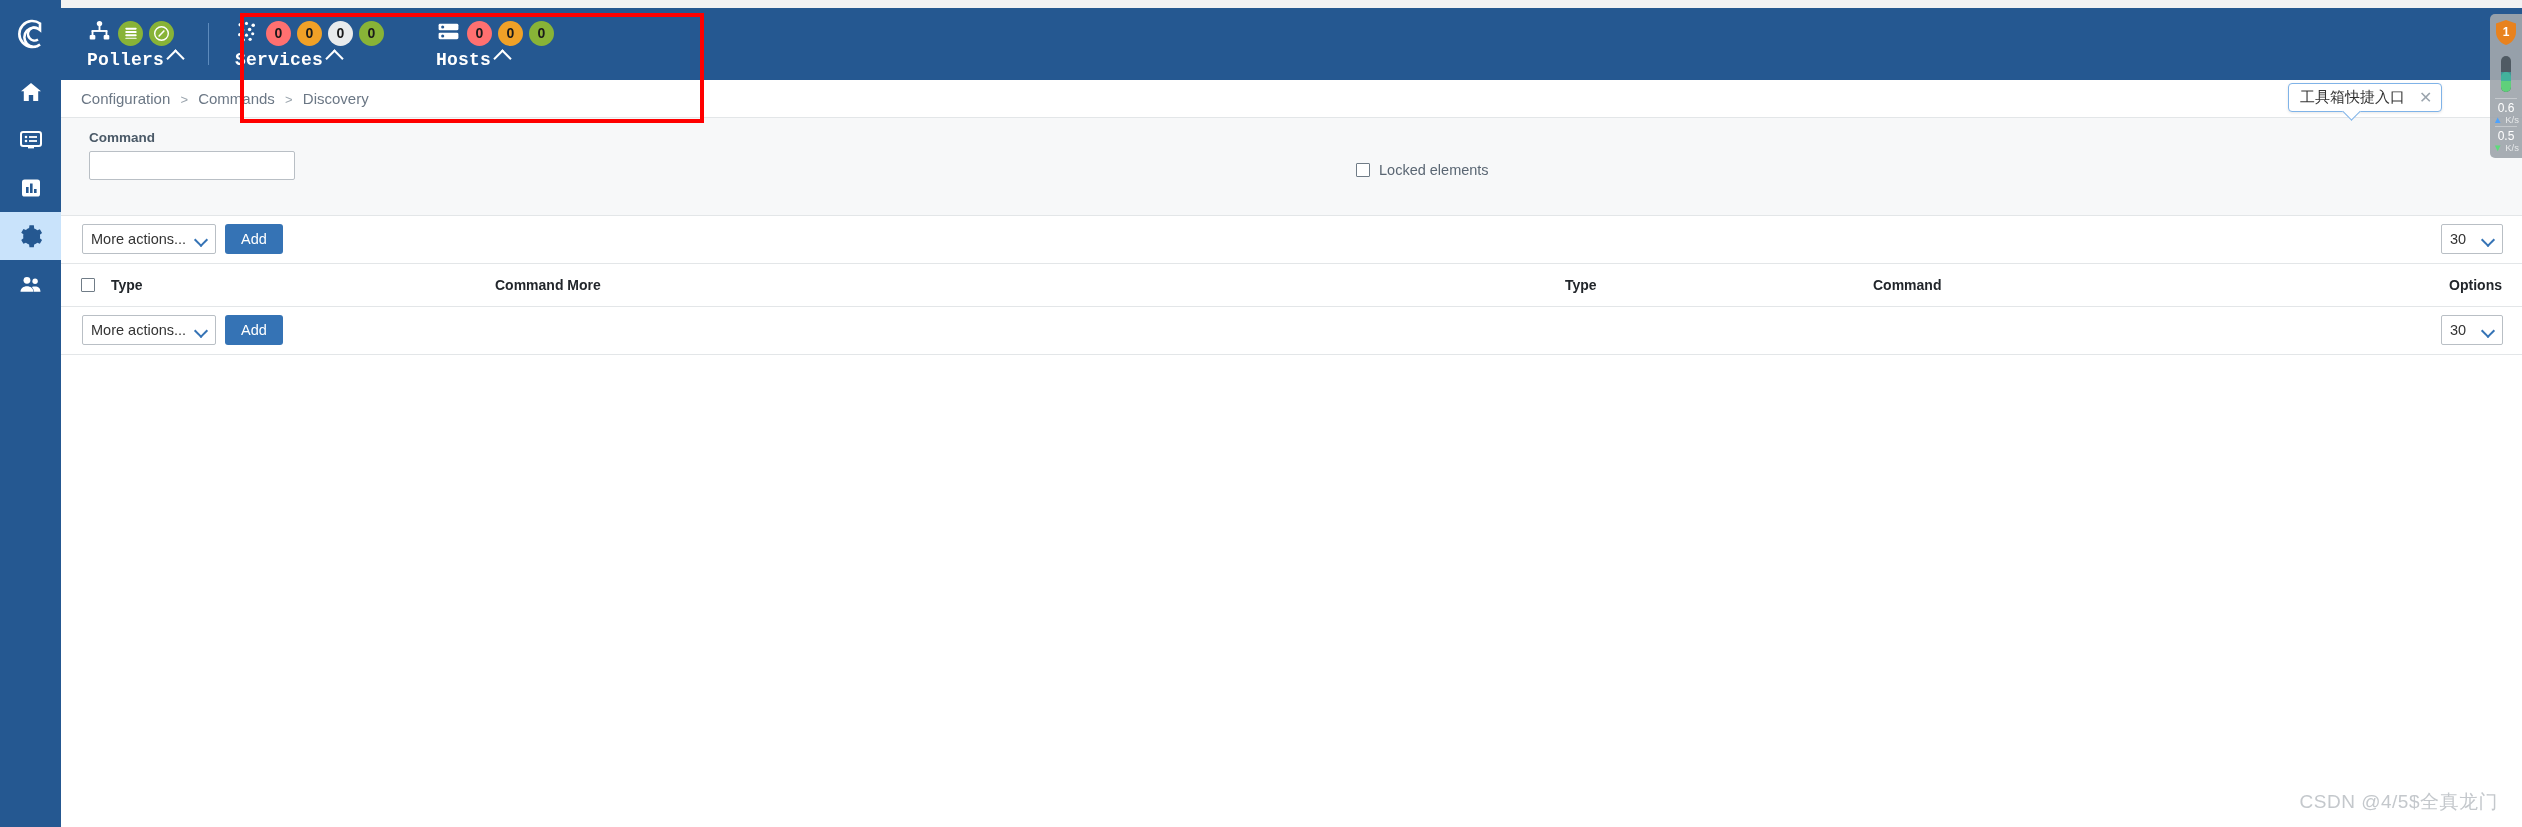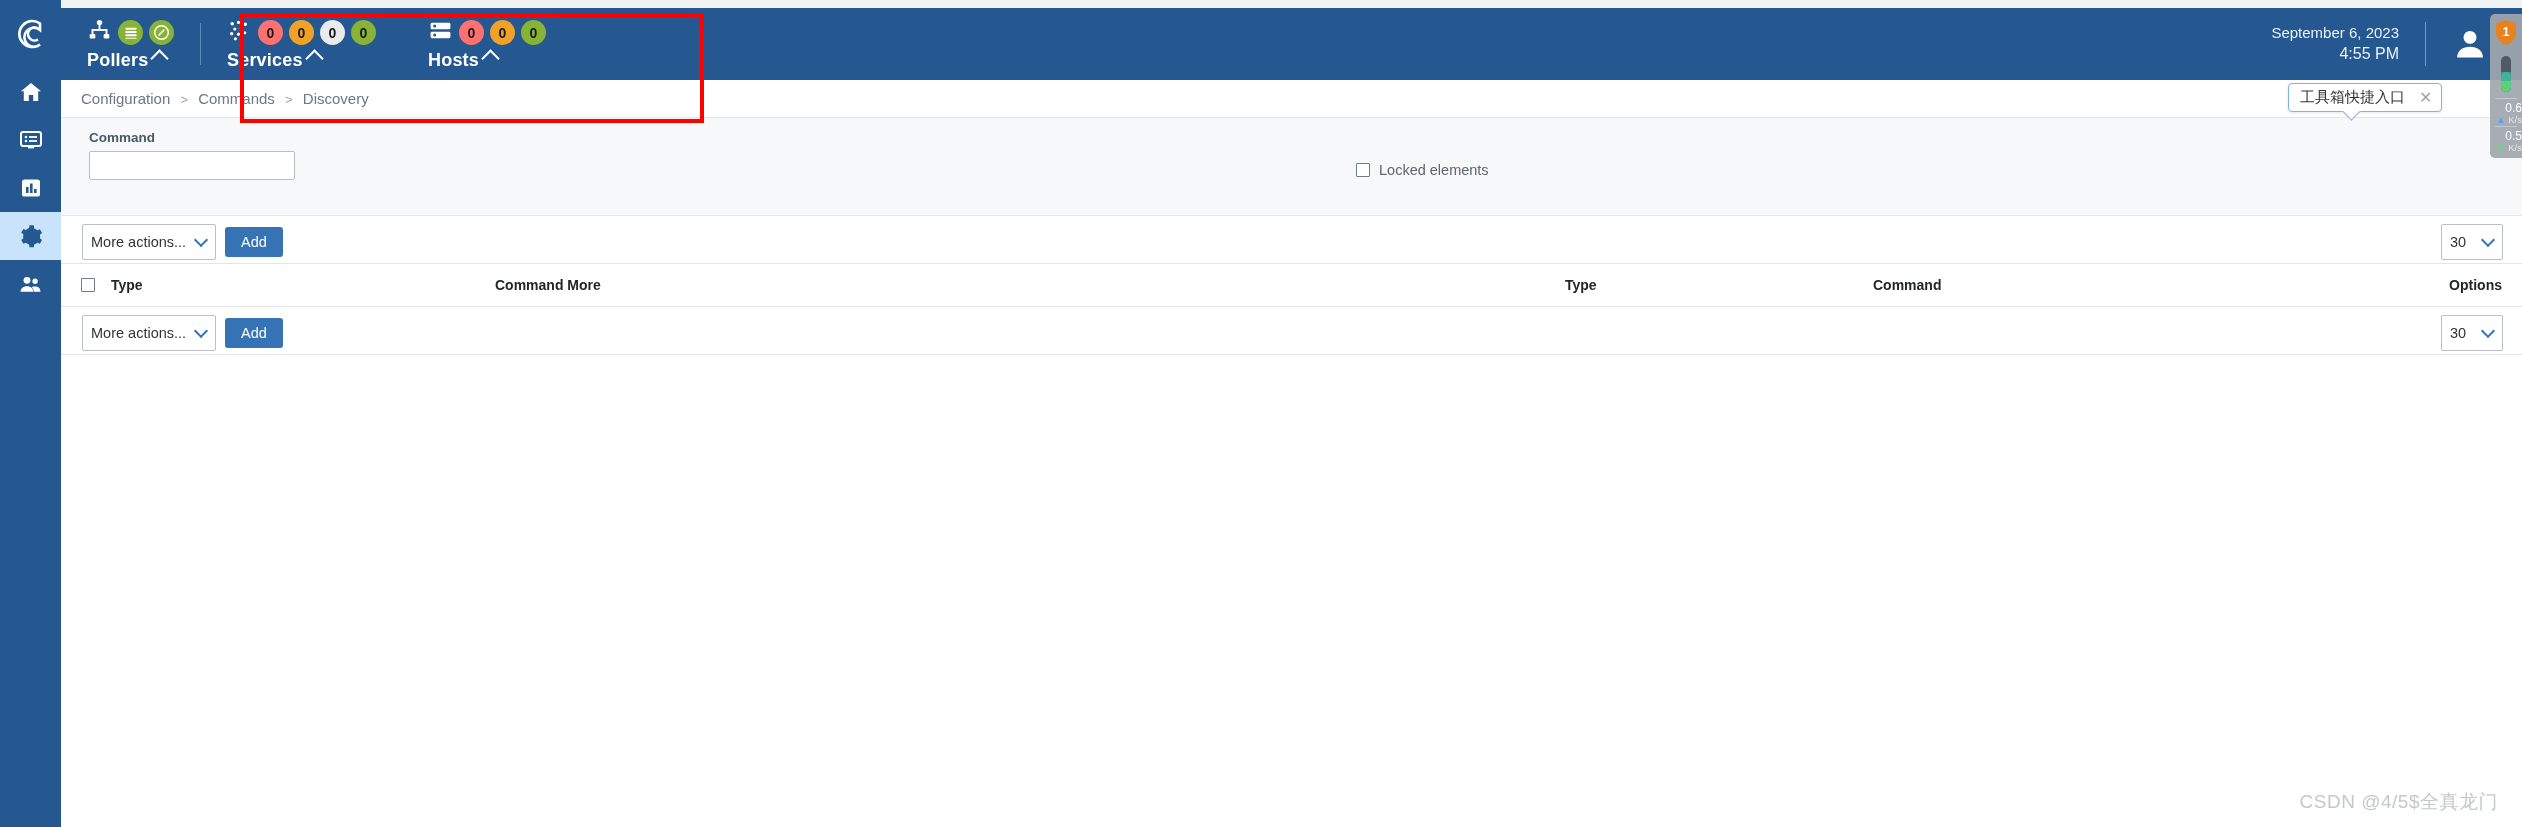--- a/index.html
+++ b/index.html
@@ -48,20 +48,21 @@
     justify-content: center;
     padding: 0 26px;
   }
   .hgroup-top {
     display: flex; align-items: center; gap: 6px;
     height: 30px;
   }
   .hgroup-bot {
     display: flex; align-items: center; gap: 5px;
     margin-top: 2px;
+    font-family: Liberation Mono, monospace;
   }
   .hgroup-label {
     font-size: 18px; font-weight: bold; color: #fff;
     letter-spacing: .2px;
   }
   .caret {
     display:inline-block; width:13px; height:13px;
     border-left: 2.4px solid #fff; border-top: 2.4px solid #fff;
     transform: rotate(45deg); margin-bottom: 3px;
   }
@@ -97,21 +98,21 @@
     border-radius: 5px 0 0 5px;
     display: flex; flex-direction: column; align-items: center;
     padding-bottom: 4px;
     z-index: 40;
   }
   .nw-shield {
     width: 24px; height: 27px; margin-top: 5px;
     position: relative;
   }
   .nw-thermo { margin-top: 8px; }
-  .nw-stat { width: 32px; text-align: right; padding: 3px 0 1px; }
+  .nw-stat { width: 32px; text-align: center; padding: 3px 0 1px; }
   .nw-val { font-size: 12px; color: #fff; line-height: 1.05; }
   .nw-unit { font-size: 9.5px; color: #e6e8ea; line-height: 1.1; }
   .nw-unit .arr-up { color: #4da3ff; }
   .nw-unit .arr-dn { color: #5ddc7a; }
   .nw-div { width: 22px; height: 1px; background: rgba(255,255,255,.35); }
 
   
   .crumbbar {
     position: absolute; left: 61px; top: 80px;
     width: 2461px; height: 38px;
@@ -187,21 +188,21 @@
     position: absolute; left: 61px;
     width: 2461px; height: 48px;
     background: #ffffff;
     border-bottom: 1px solid #e3e6e8;
   }
   .toolbar.t1 { top: 216px; }
   .toolbar.t2 { top: 307px; border-bottom: 1px solid #e3e6e8; }
   .tb-left { position: absolute; left: 21px; top: 8px; display: flex; align-items: center; gap: 9px; }
   .sel {
     appearance: none; -webkit-appearance: none;
-    height: 36px; min-width: 134px;
+    height: 30px; min-width: 134px;
     border: 1px solid #b9bfc5; border-radius: 2px;
     background: #fff; color: #333;
     font-size: 14.5px; padding: 0 26px 0 8px;
     font-family: "Liberation Sans", sans-serif;
     cursor: pointer;
   }
   .selwrap { position: relative; display: inline-block; }
   .selwrap:after {
     content:""; position:absolute; right: 10px; top: 11px;
     width: 8px; height: 8px;
@@ -407,33 +408,20 @@
           <span class="badge" style="background:#f0a127">0</span>
           <span class="badge" style="background:#88b337">0</span>
         </div>
         <div class="hgroup-bot">
           <span class="hgroup-label">Hosts</span>
           <span class="caret"></span>
         </div>
       </div>
     </div>
 
-    <div class="hdr-right">
-      <div class="clock">
-        <div class="d">September 6, 2023</div>
-        <div class="t">4:55 PM</div>
-      </div>
-      <div class="hdr-vsep"></div>
-      <span class="avatar">
-        <svg width="36" height="36" viewBox="0 0 24 24" fill="#ffffff">
-          <circle cx="12" cy="7.6" r="4.3"></circle>
-          <path d="M3.4 21c0-4.6 3.9-7.2 8.6-7.2s8.6 2.6 8.6 7.2z"></path>
-        </svg>
-      </span>
-    </div>
   </header>
 
   <aside class="net-widget">
     <div class="nw-shield">
       <svg width="24" height="27" viewBox="0 0 24 27">
         <path d="M12 1 L22 4.6 V13 C22 19.6 17.2 24.4 12 26 C6.8 24.4 2 19.6 2 13 V4.6 Z" fill="#e8821e"></path>
         <text x="12" y="17" font-size="12" font-weight="bold" fill="#ffffff" text-anchor="middle" font-family="Liberation Sans, sans-serif">1</text>
       </svg>
     </div>
     <div class="nw-thermo">

